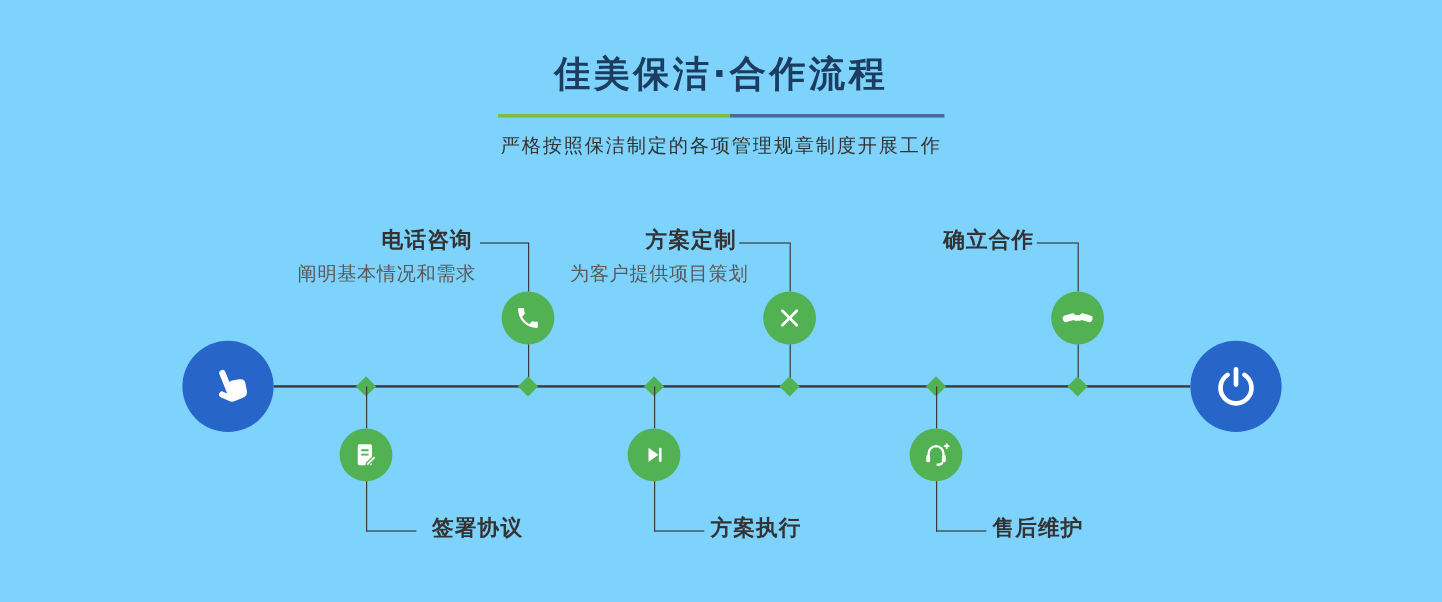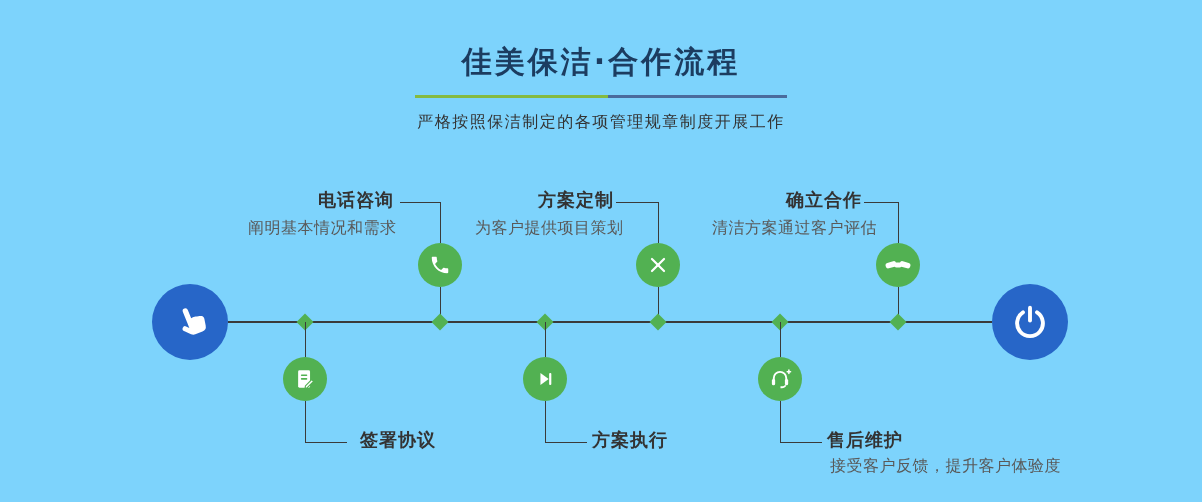--- a/index.html
+++ b/index.html
@@ -110,21 +110,20 @@
         <rect x="10.8" y="1.5" width="2.4" height="21" rx="1.2" transform="rotate(45 12 12)"></rect>
         <rect x="10.8" y="1.5" width="2.4" height="21" rx="1.2" transform="rotate(-45 12 12)"></rect>
         <circle cx="12" cy="12" r="1.7"></circle>
       </svg>
     </span>
   </div>
   <div class="conn v" style="left:658px;top:287px;height:35px"></div>
   <div class="diamond" style="left:652px;top:316px"></div>
 
   <div class="step-label" style="left:786px;top:188px">确立合作</div>
-  <div class="step-desc" style="left:712px;top:218px">清洁方案通过客户评估</div>
   <div class="conn h" style="left:864px;top:202px;width:34px"></div>
   <div class="conn v" style="left:898px;top:202px;height:41px"></div>
   <div class="step-circle" style="left:876px;top:243px">
     <span class="icon">
       <svg width="26" height="26" viewBox="0 0 24 24" fill="#fff">
         <rect x="0.5" y="9.2" width="10" height="5.2" rx="2.2" transform="rotate(-16 5.5 11.8)"></rect>
         <rect x="13.5" y="9.2" width="10" height="5.2" rx="2.2" transform="rotate(16 18.5 11.8)"></rect>
         <rect x="8.6" y="9.6" width="6.8" height="4.6" rx="1.8"></rect>
       </svg>
     </span>
@@ -174,15 +173,14 @@
         <g stroke="#fff" stroke-width="1.6" stroke-linecap="round">
           <line x1="19" y1="4" x2="22.5" y2="4"></line>
           <line x1="20.75" y1="2.2" x2="20.75" y2="5.8"></line>
         </g>
       </svg>
     </span>
   </div>
   <div class="conn v" style="left:780px;top:401px;height:42px"></div>
   <div class="conn h" style="left:780px;top:442px;width:42px"></div>
   <div class="step-label" style="left:827px;top:428px">售后维护</div>
-  <div class="step-desc" style="left:830px;top:456px">接受客户反馈，提升客户体验度</div>
 
 </div>
 
 </body></html>

